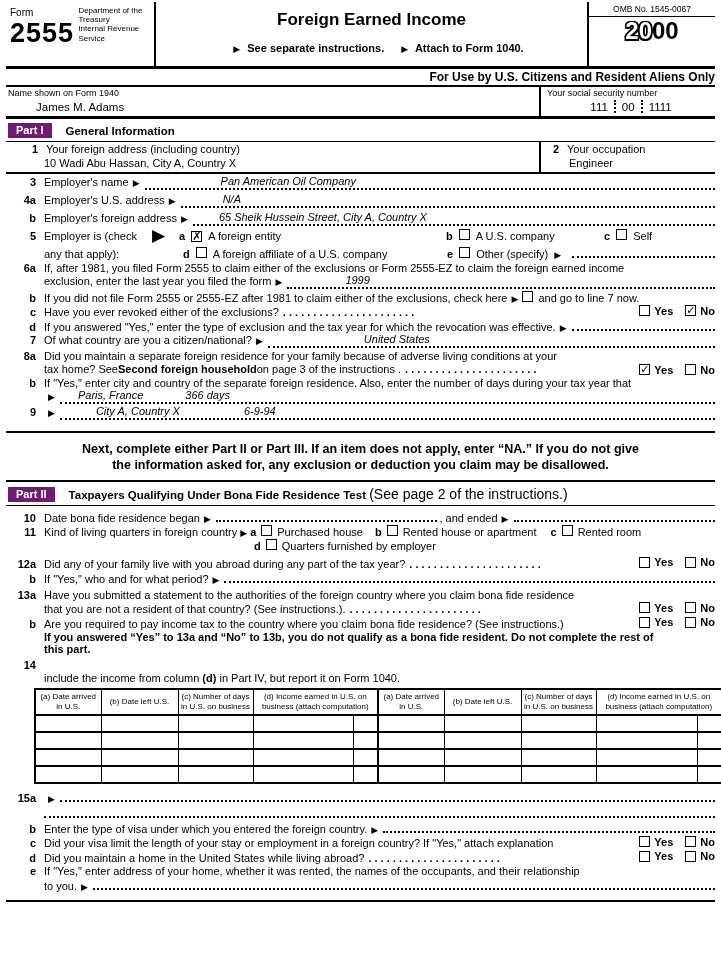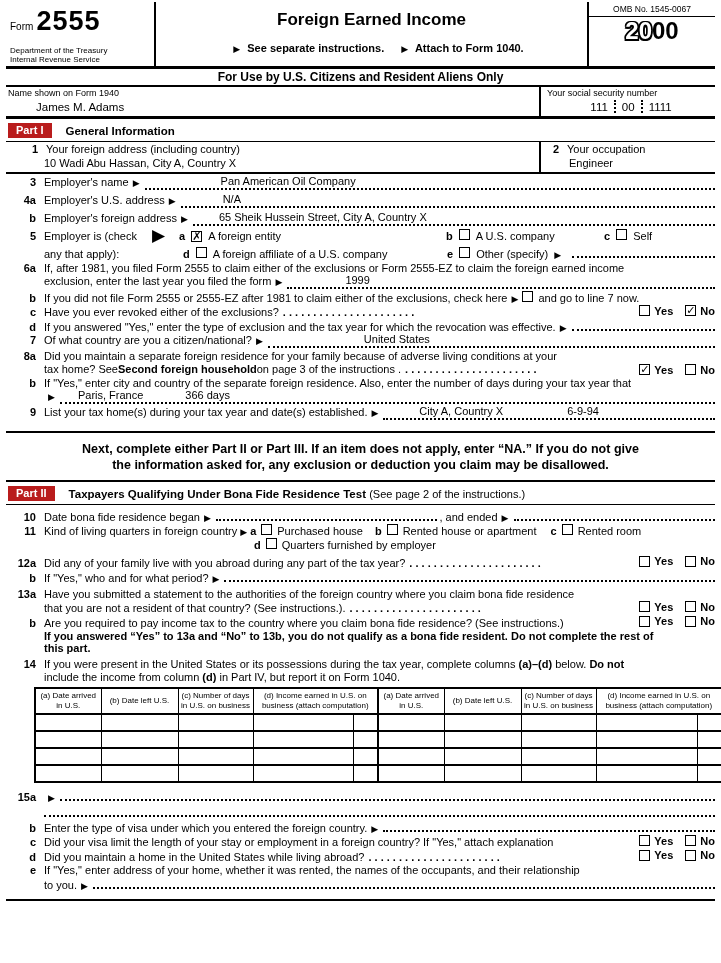--- a/index.html
+++ b/index.html
@@ -5,56 +5,56 @@
   * { margin:0; padding:0; box-sizing:border-box; }
   html,body { background:#fff; }
   .page {
     width:721px; height:963px; margin:0 auto; background:#fff; color:#000;
     font-family:"Liberation Sans","DejaVu Sans",sans-serif; font-size:11px;
     padding:2px 6px 0 6px; overflow:hidden; position:relative;
   }
   
   .hdr { display:flex; border-bottom:3px solid #000; }
   .hdr-left { width:150px; border-right:2px solid #000; padding:4px 2px 2px 4px;
-              display:flex; flex-direction:column; justify-content:space-between; height:64px; }
+              display:flex; flex-direction:row; justify-content:space-between; height:64px; }
   .formword { font-size:10px; }
   .formnum { font-size:27px; font-weight:bold; letter-spacing:1px; }
   .agency { font-size:8px; line-height:1.15; }
   .hdr-mid { flex:1; text-align:center; padding-top:8px; }
   .title { font-size:17px; font-weight:bold; }
   .subtitle { font-size:11px; font-weight:bold; margin-top:12px; }
   .subtitle .arr { margin:0 4px 0 14px; }
   .hdr-right { width:128px; border-left:2px solid #000; text-align:left; height:64px; }
   .omb { font-size:8.5px; text-align:center; padding:2px 0 2px 0; border-bottom:1.5px solid #000; }
   .year { text-align:center; font-size:24px; font-weight:bold; line-height:1; margin-top:2px; }
   .yr-o { color:#fff; text-shadow:-1.5px -1.5px 0 #000,1.5px -1.5px 0 #000,-1.5px 1.5px 0 #000,1.5px 1.5px 0 #000,0 -1.5px 0 #000,0 1.5px 0 #000,-1.5px 0 0 #000,1.5px 0 0 #000; }
   .attach { font-size:8.5px; line-height:1.2; padding-left:8px; }
   .seqno { font-size:12px; font-weight:bold; }
-  .banner { text-align:center; font-weight:bold; font-size:12px; border-bottom:2px solid #000; padding:1px 0; }
+  .banner { text-align:right; font-weight:bold; font-size:12px; border-bottom:2px solid #000; padding:1px 0; }
   .namerow { display:flex; border-bottom:3px solid #000; }
   .namecell { flex:1; padding:1px 0 2px 2px; }
   .ssncell { width:176px; border-left:2px solid #000; padding:1px 0 2px 6px; }
   .small { font-size:9px; }
   .nameval { padding:3px 0 1px 28px; font-size:11.5px; }
   .ssnval { display:flex; align-items:center; justify-content:center; gap:6px; font-size:11.5px; margin-top:2px; }
   .ssnsep { border-left:2px dotted #000; height:13px; }
   
   .partbar { display:flex; align-items:center; gap:14px; padding:4px 0 3px 2px; }
-  .ptag { background:#b91c1c; color:#fff; font-weight:bold; font-size:11px; padding:1px 8px 2px 8px; }
+  .ptag { background:#701a75; color:#fff; font-weight:bold; font-size:11px; padding:1px 8px 2px 8px; }
   .ptitle { font-weight:bold; font-size:11.5px; }
-  .pnote { font-size:11px; font-weight:normal; }
+  .pnote { font-size:14px; font-weight:normal; }
   .rule15 { border-bottom:1.5px solid #000; }
   
   .line { display:flex; align-items:baseline; margin-top:3px; }
   .num { width:30px; min-width:30px; font-weight:bold; text-align:right; padding-right:0; }
   .gap { width:8px; min-width:8px; }
   .txt { white-space:nowrap; }
   .arr { font-size:9px; }
   .bigarr { font-size:17px; line-height:0.8; align-self:center; }
-  .dfill { flex:1; border-bottom:2px dotted #000; display:flex; align-items:baseline; margin:0 0 1px 5px; min-height:12px; }
+  .dfill { flex:1; border-bottom:2px dotted #000; display:flex; align-items:baseline; margin:0 0 1px 5px; min-height:12px;font-style:italic; }
   .dval { font-size:11px; white-space:nowrap; position:relative; top:-1px; }
   .dots { flex:1; overflow:hidden; white-space:nowrap; margin:0 4px; }
   .dots::after { content:".    .    .    .    .    .    .    .    .    .    .    .    .    .    .    .    .    .    .    .    .    ."; font-weight:bold; }
   .cb { display:inline-block; width:11px; height:11px; min-width:11px; border:1.7px solid #000;
         font-size:11px; line-height:9px; text-align:center; vertical-align:-1px; font-weight:bold; }
   .yn { display:flex; align-items:center; gap:4px; font-weight:bold; white-space:nowrap; margin-left:10px; }
   .box12 { border-bottom:2.5px solid #000; display:flex; }
   .box12 .c1 { flex:1; padding:1px 0 3px 2px; }
   .box12 .c2 { width:176px; border-left:2px solid #000; padding:1px 0 3px 2px; }
   .lblrow { display:flex; align-items:baseline; }
@@ -308,21 +308,20 @@
     <span class="arr" style="margin-left:4px">▶</span>
     <span class="dfill">
       <span class="dval" style="padding-left:18px">Paris, France</span>
       <span class="dval" style="padding-left:42px">366 days</span>
     </span>
   </div>
 
   <div class="line mt1">
     <span class="num">9</span>
       <span class="gap"></span>
-    <span class="txt">List your tax home(s) during your tax year and date(s) established.</span>
     <span class="arr" style="margin-left:4px">▶</span>
     <span class="dfill">
       <span class="dval" style="padding-left:36px">City A, Country X</span>
       <span class="dval" style="padding-left:64px">6-9-94</span>
     </span>
   </div>
 
   <div class="bigrule" style="margin-top:10px"></div>
   <div class="note">
     <div>Next, complete either Part II or Part III. If an item does not apply, enter “NA.” If you do not give</div>
@@ -426,23 +425,20 @@
   </div>
   <div class="line" style="margin-top:0">
     <span class="num"></span>
       <span class="gap"></span>
     <span class="b">this part.</span>
   </div>
 
   <div class="line mt4">
     <span class="num">14</span>
       <span class="gap"></span>
-    <span>
-      <span>If you were present in the United States or its possessions during the tax year, complete columns </span><span class="b">(a)–(d)</span><span> below. </span><span class="b">Do not</span>
-    </span>
   </div>
   <div class="line mt1">
     <span class="num"></span>
       <span class="gap"></span>
     <span>
       <span>include the income from column </span><span class="b">(d)</span><span> in Part IV, but report it on Form 1040.</span>
     </span>
   </div>
 
   <table class="t14">

